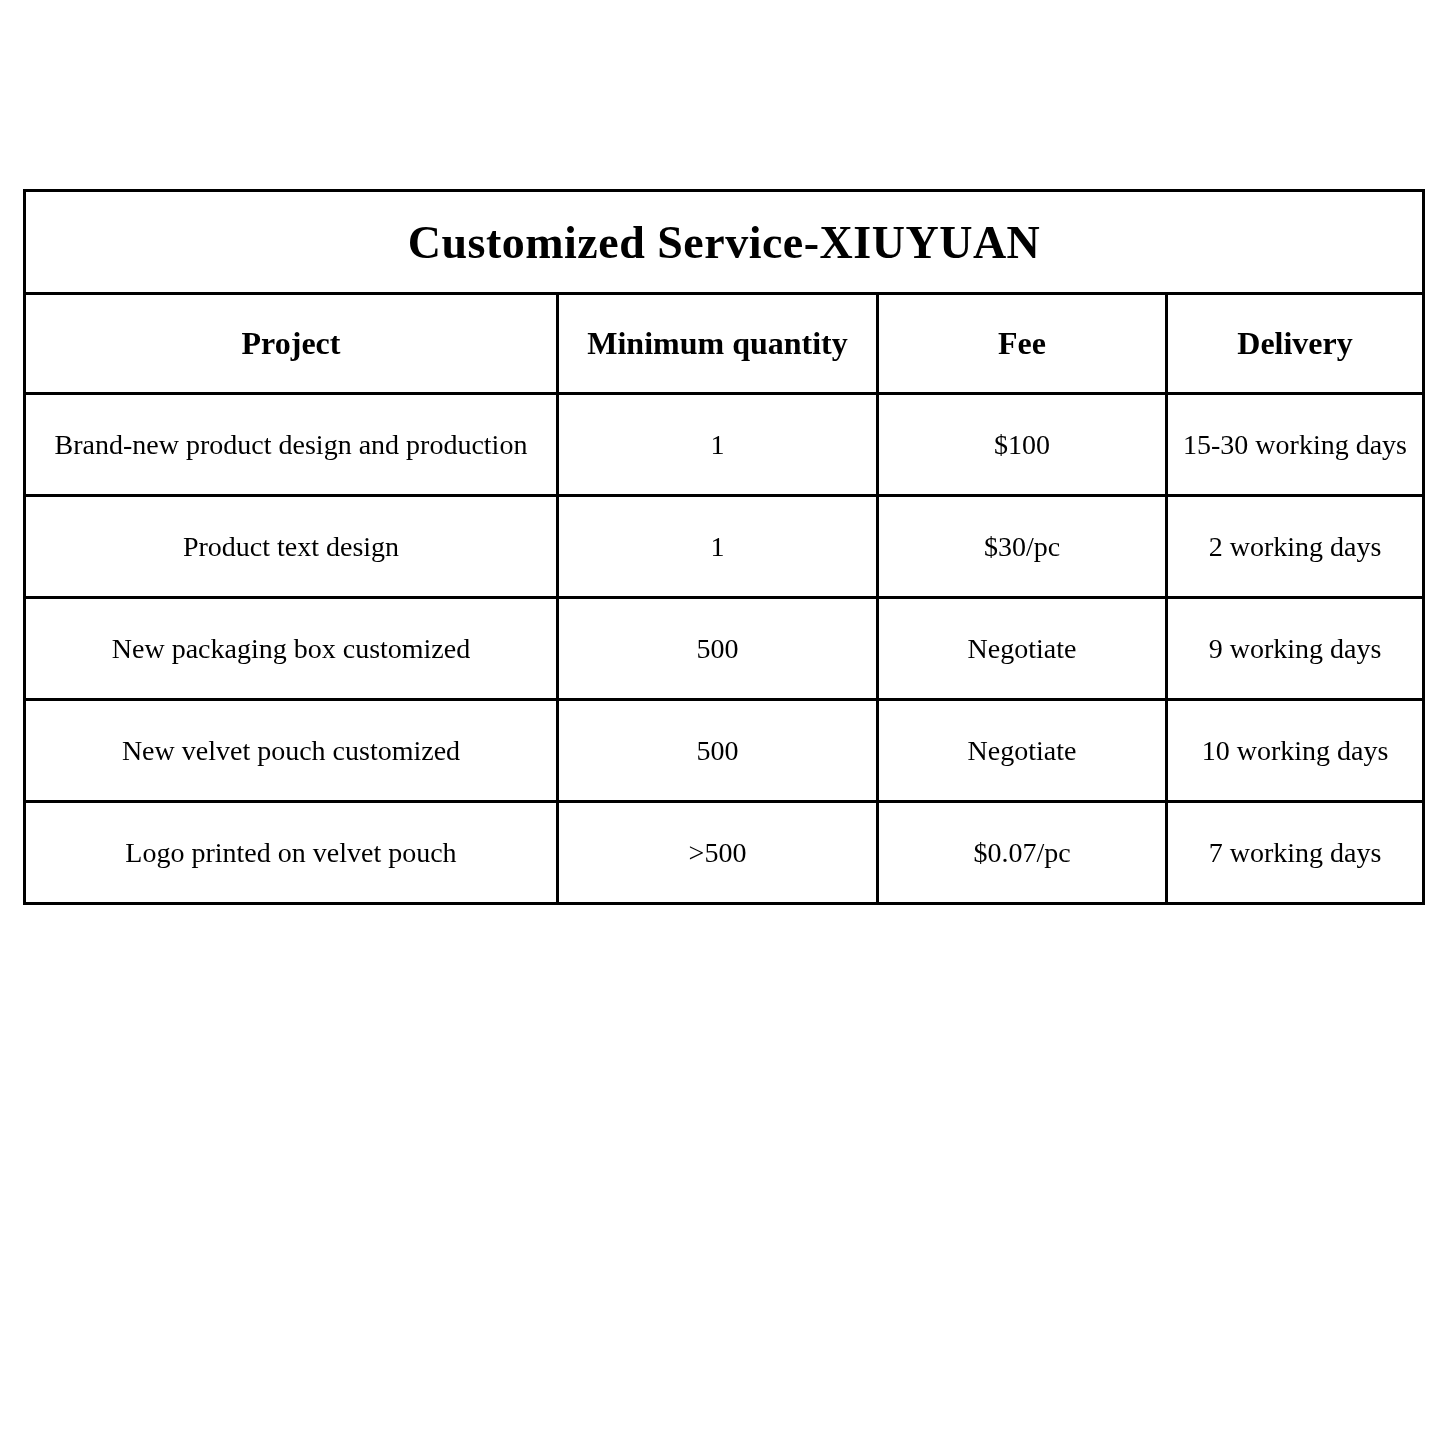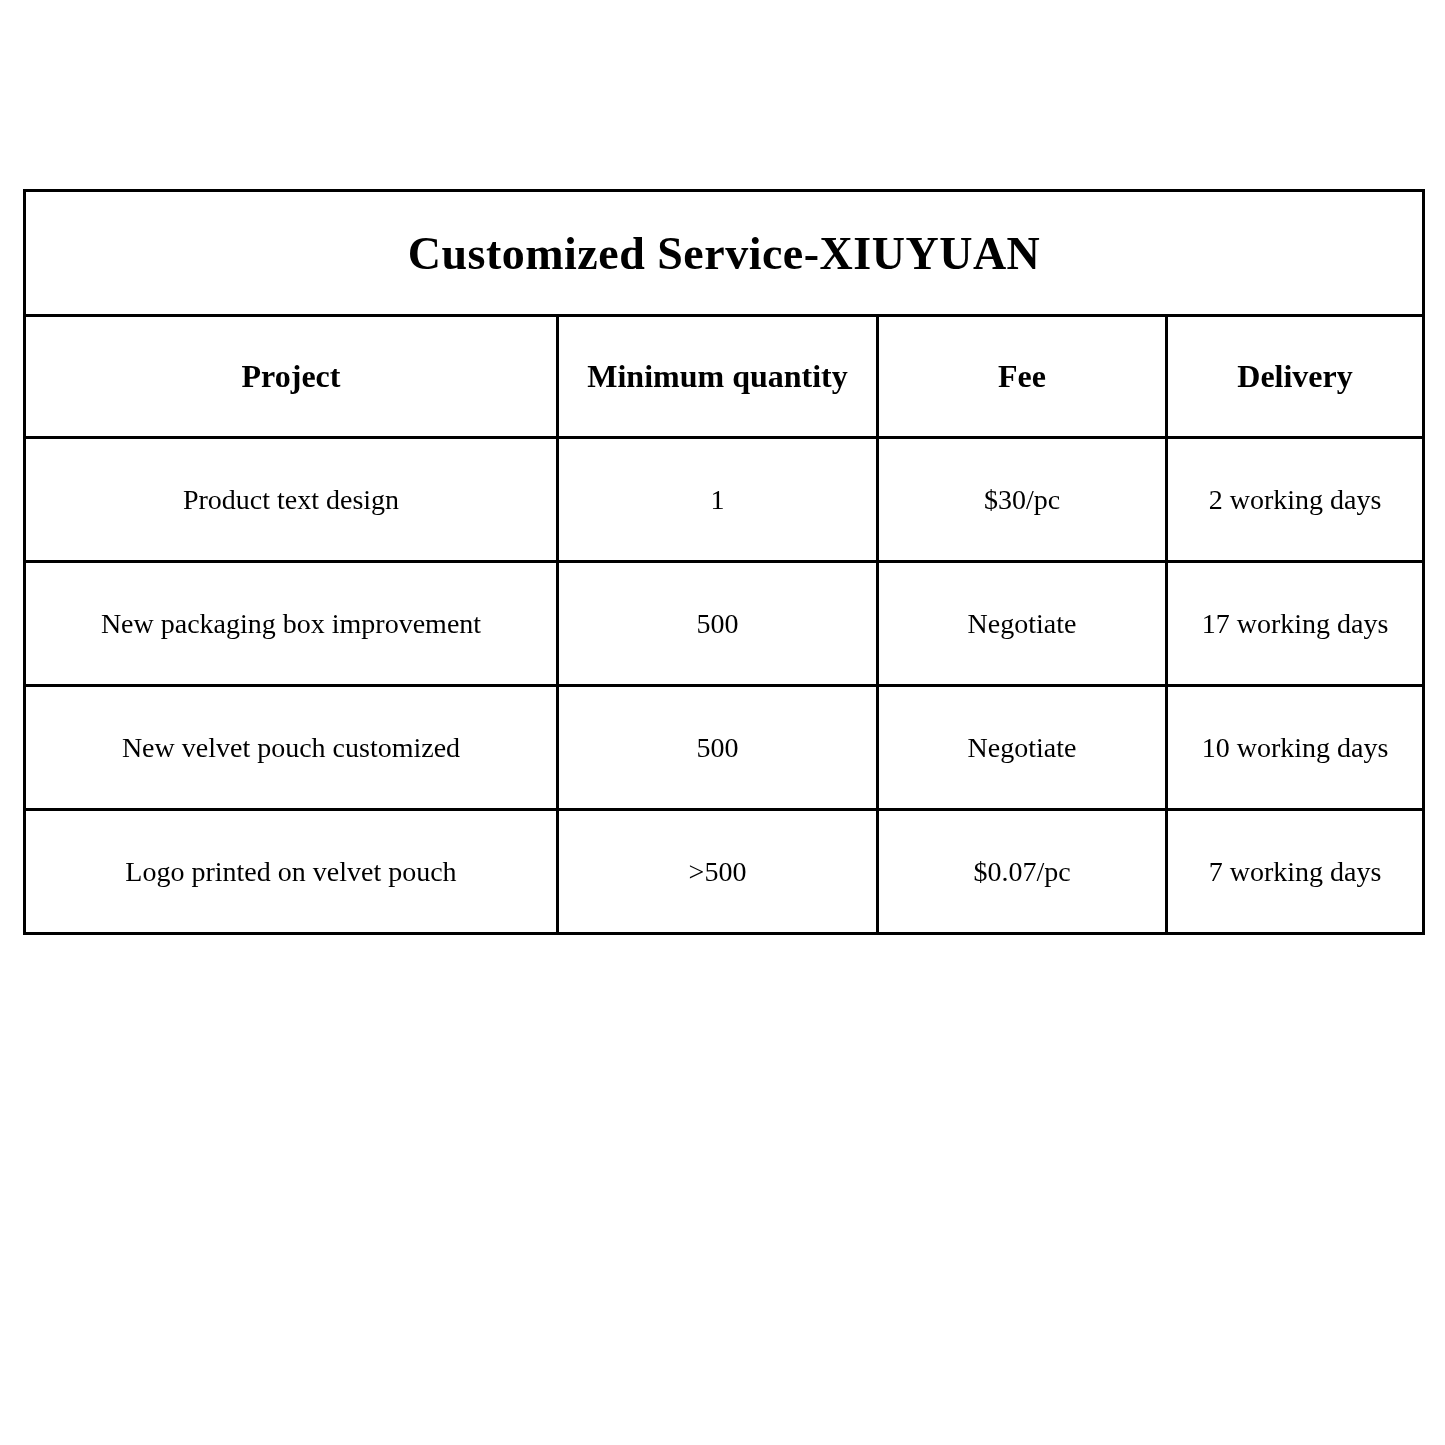--- a/index.html
+++ b/index.html
@@ -20,21 +20,21 @@
     top: 189px;
     width: 1399px;
     border-collapse: collapse;
     table-layout: fixed;
   }
   .service-table th,
   .service-table td {
     border: 3px solid #000000;
     text-align: center;
     vertical-align: middle;
-    padding: 15px 6px;
+    padding: 4px 6px;
     overflow: hidden;
     background: #ffffff;
   }
   .title-row th {
     height: 92px;
     font-size: 46px;
     font-weight: bold;
     letter-spacing: 0.5px;
   }
   .header-row th {
@@ -65,30 +65,36 @@
     </tr>
     <tr class="header-row">
       <th>Project</th>
       <th>Minimum quantity</th>
       <th>Fee</th>
       <th>Delivery</th>
     </tr>
   </thead>
   <tbody>
     <tr class="data-row">
+      <td>Brand-new product design and production</td>
+      <td>1</td>
+      <td>$100</td>
+      <td>15-30 working days</td>
+    </tr>
+    <tr class="data-row">
       <td>Product text design</td>
       <td>1</td>
       <td>$30/pc</td>
       <td>2 working days</td>
     </tr>
     <tr class="data-row">
-      <td>New packaging box improvement</td>
+      <td>New packaging box customized</td>
       <td>500</td>
       <td>Negotiate</td>
-      <td>17 working days</td>
+      <td>9 working days</td>
     </tr>
     <tr class="data-row">
       <td>New velvet pouch customized</td>
       <td>500</td>
       <td>Negotiate</td>
       <td>10 working days</td>
     </tr>
     <tr class="data-row">
       <td>Logo printed on velvet pouch</td>
       <td>&gt;500</td>

